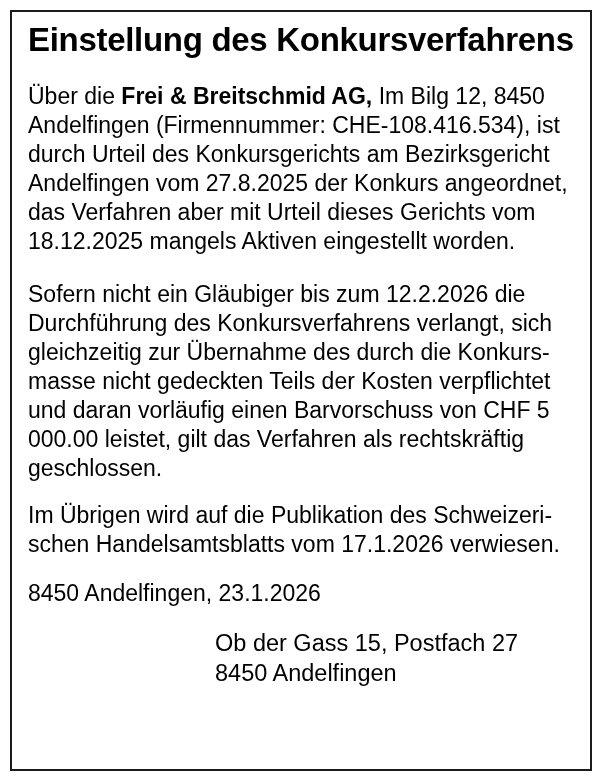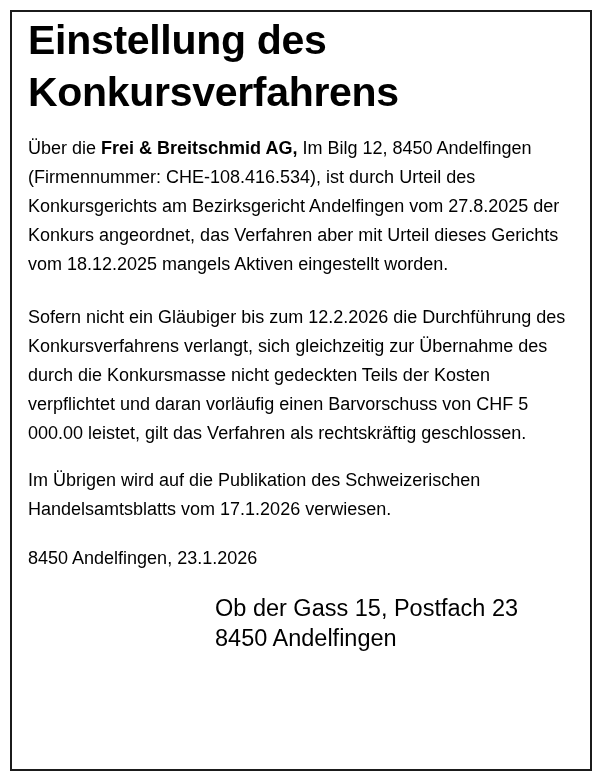--- a/index.html
+++ b/index.html
@@ -19,29 +19,29 @@
     top: 10px;
     width: 582px;
     height: 761px;
     box-sizing: border-box;
     border: 2px solid #1b1b1b;
     background: #ffffff;
     padding: 2px 14px 0 16px;
   }
   .title {
     margin: 0;
-    font-size: 41px;
+    font-size: 33px;
     line-height: 52px;
     font-weight: bold;
     letter-spacing: -0.3px;
     color: #000000;
   }
   .para {
     margin: 16px 0 0 0;
-    font-size: 18px;
+    font-size: 23px;
     line-height: 29px;
     font-weight: normal;
     color: #000000;
   }
   .para.p2 { margin-top: 24px; }
   .para.p3 { margin-top: 18px; }
   .para.dateline { margin-top: 20px; }
   .bold { font-weight: bold; }
   .signature {
     margin: 21px 0 0 187px;
@@ -59,16 +59,16 @@
 
   <p class="para p1"><span>Über die </span><span class="bold">Frei &amp; Breitschmid AG,</span><span> Im Bilg 12, 8450 Andelfingen (Firmennummer: CHE-108.416.534), ist durch Urteil des Konkursgerichts am Bezirksgericht Andelfingen vom 27.8.2025 der Konkurs angeordnet, das Verfahren aber mit Urteil dieses Gerichts vom 18.12.2025 mangels Aktiven eingestellt worden.</span></p>
 
   <p class="para p2">Sofern nicht ein Gläubiger bis zum 12.2.2026 die Durchführung des Konkursverfahrens verlangt, sich gleichzeitig zur Übernahme des durch die Konkurs­masse nicht gedeckten Teils der Kosten verpflichtet und daran vorläufig einen Barvorschuss von CHF 5 000.00 leistet, gilt das Verfahren als rechts­kräftig geschlossen.</p>
 
   <p class="para p3">Im Übrigen wird auf die Publikation des Schweizeri­schen Handelsamtsblatts vom 17.1.2026 verwiesen.</p>
 
   <p class="para dateline">8450 Andelfingen, 23.1.2026</p>
 
   <div class="signature">
-    <div class="sig-line">Ob der Gass 15, Postfach 23</div>
+    <div class="sig-line">Ob der Gass 15, Postfach 27</div>
     <div class="sig-line">8450 Andelfingen</div>
   </div>
 </div>
 
 </body></html>

